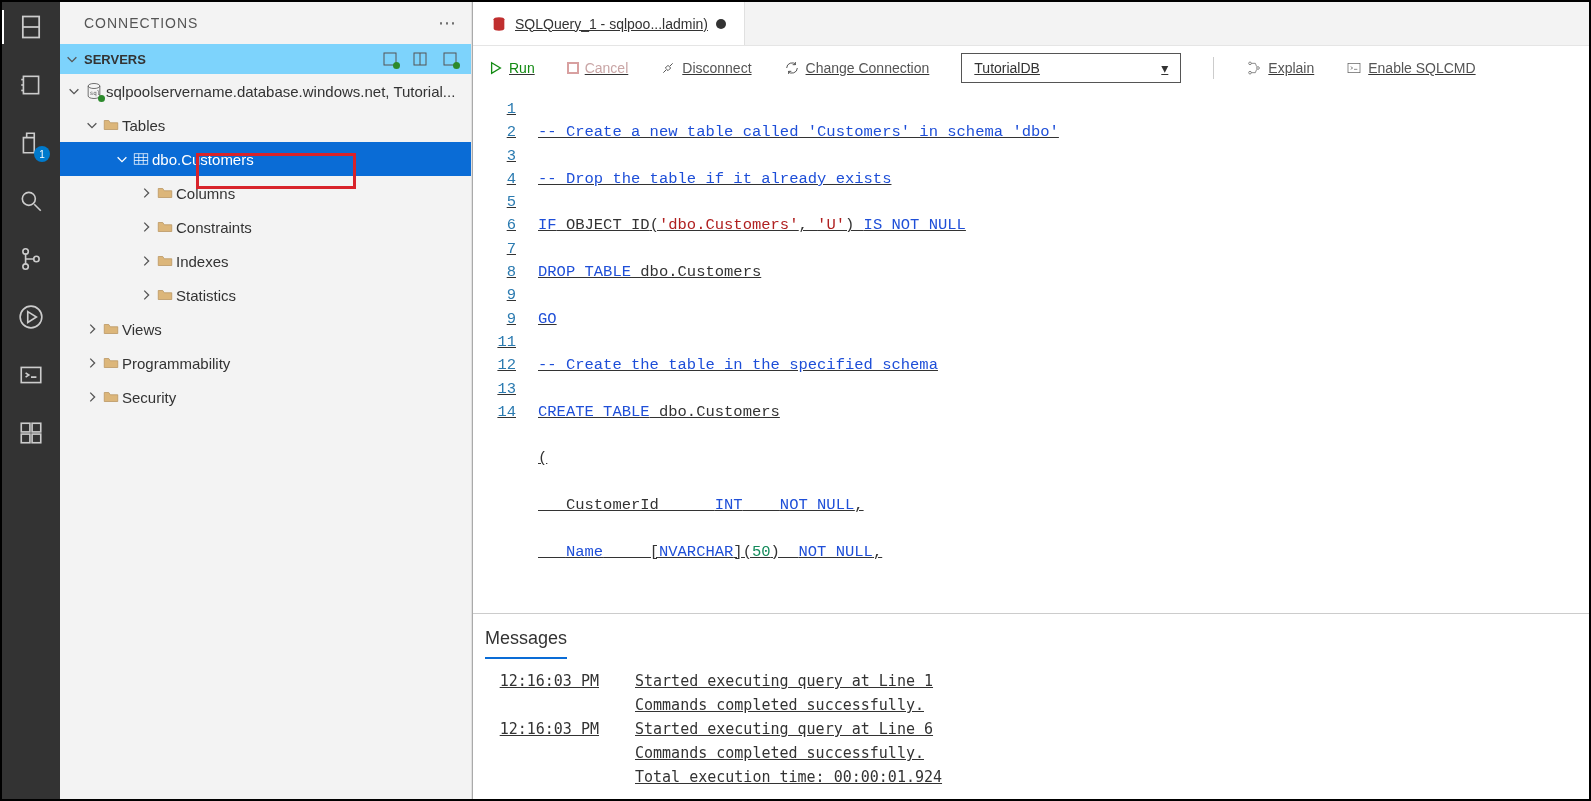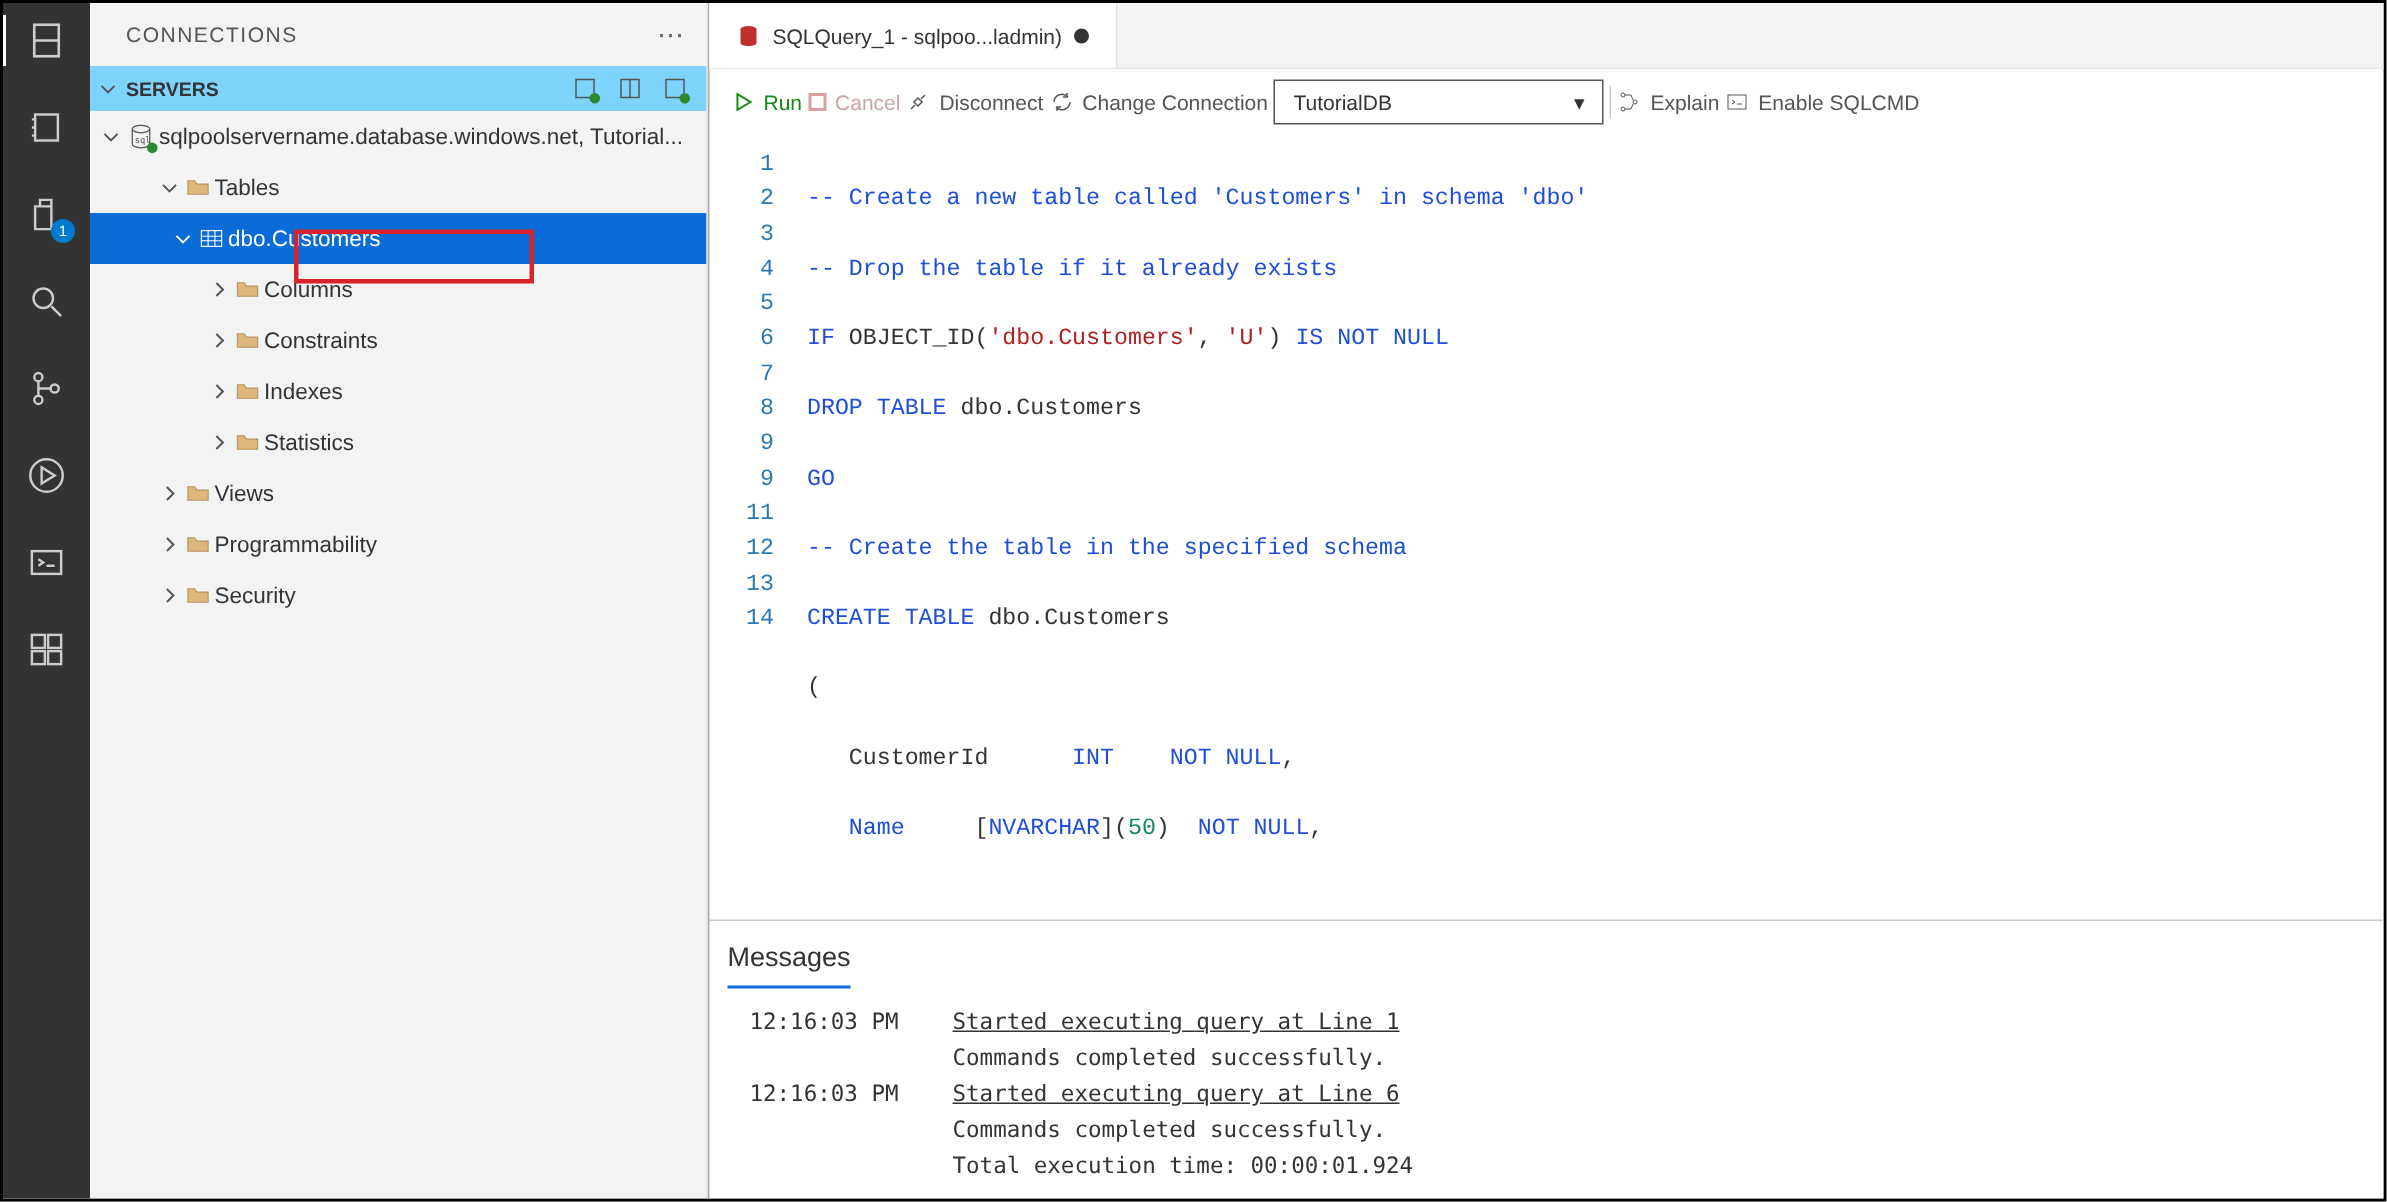--- a/index.html
+++ b/index.html
@@ -82,50 +82,51 @@
     height: 34px; display: flex; align-items: center;
     padding-left: 6px;
     gap: 2px;
     white-space: nowrap;
     overflow: hidden;
   }
   .tree-row.selected { background: #0a6cd6; color: #fff; }
   .tree-row.selected .folder-icon,
   .tree-row.selected .table-icon { color: #fff; }
   .indent-0 { padding-left: 6px; }
-  .indent-1 { padding-left: 45px; }
+  .indent-1 { padding-left: 24px; }
   .indent-2 { padding-left: 54px; }
   .indent-3 { padding-left: 78px; }
   .folder-icon { color:#c09553; }
   .table-icon { color:#fff; }
   .server-icon { color:#555; position:relative; display:inline-flex; }
   .red-box { 
     position:absolute; border:3px solid #d8232a; 
     left:136px; top:151px; width:160px; height:36px;
     pointer-events:none;
   }
   
   .main {
     flex:1; display:flex; flex-direction:column; background:#fff;
     border-left:1px solid #aaa;
+    text-decoration:underline;
   }
   .tab-bar {
     height: 44px; background:#f3f3f3; display:flex; align-items:stretch;
     border-bottom: 1px solid #e5e5e5;
   }
   .tab {
     background:#fff; display:flex; align-items:center; gap:8px;
     padding: 0 18px; font-size:14px; color:#333;
     border-right:1px solid #e0e0e0;
   }
   .tab .db-icon { color:#c02f2f; }
   .dirty-dot { width:10px; height:10px; border-radius:50%; background:#333; }
   
   .editor-toolbar {
-    height: 44px; display:flex; align-items:center; gap:4px;
+    height: 44px; display:flex; align-items:center; gap:32px;
     padding: 0 16px;
     font-size: 14px;
   }
   .tool-btn { display:flex; align-items:center; gap:6px; cursor:pointer; }
   .run { color:#128a12; }
   .cancel { color:#c9a5a5; }
   .cancel .square { width:12px; height:12px; border:2px solid #d8a0a0; }
   .disconnect, .change-conn, .explain, .sqlcmd { color:#555; }
   .db-select {
     border:1px solid #555; padding: 6px 12px; width:220px;

